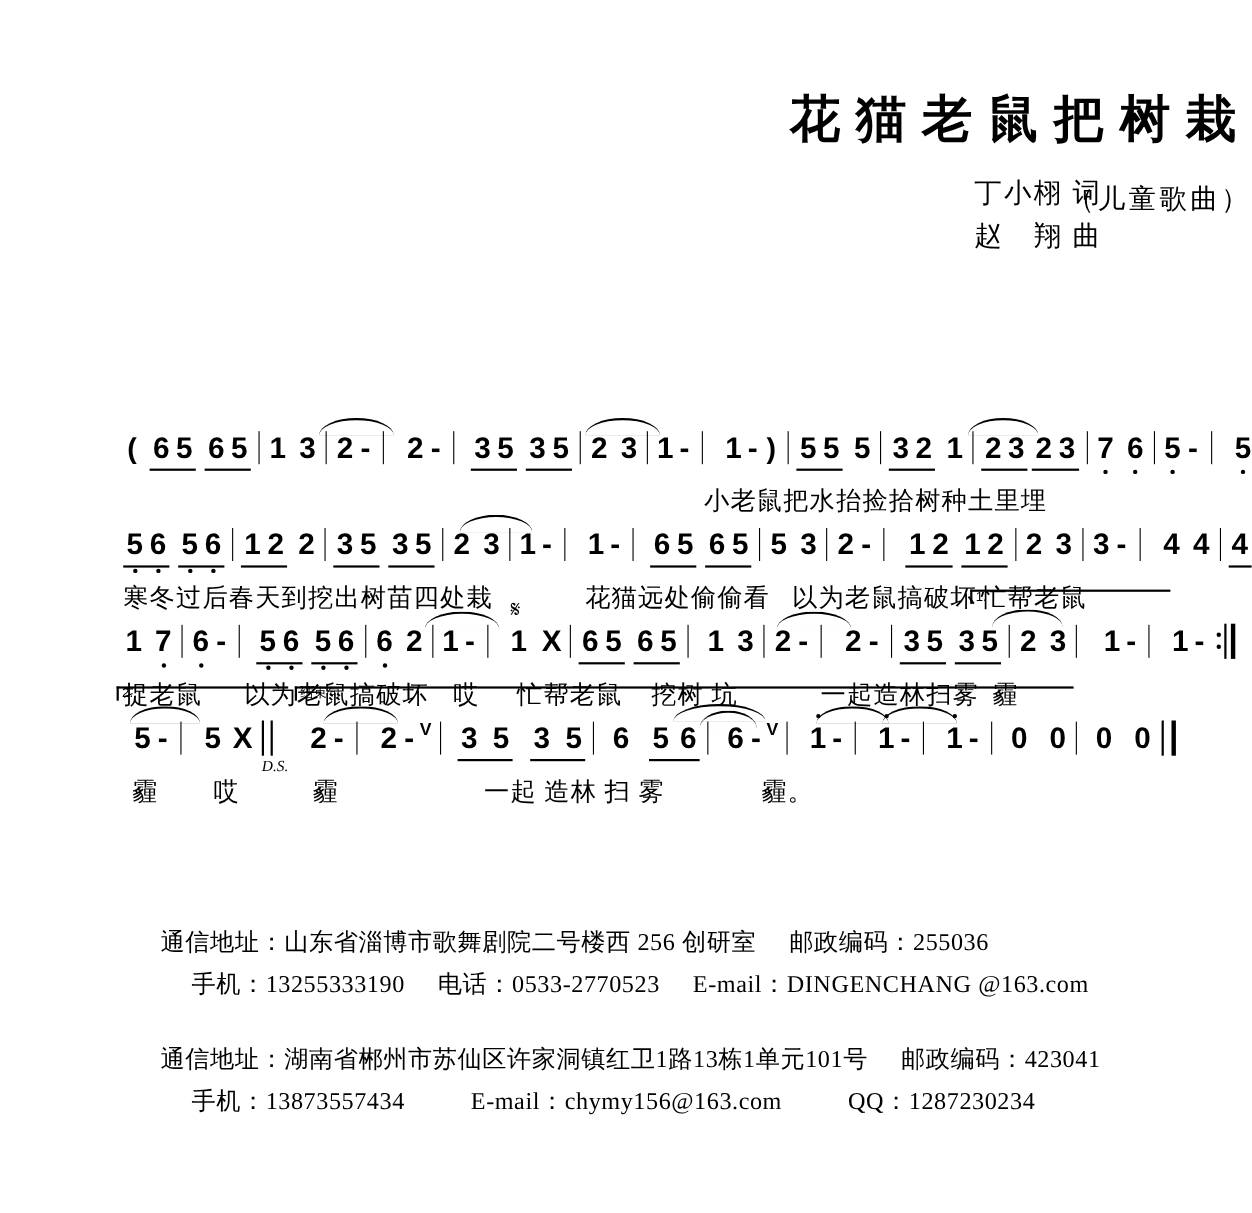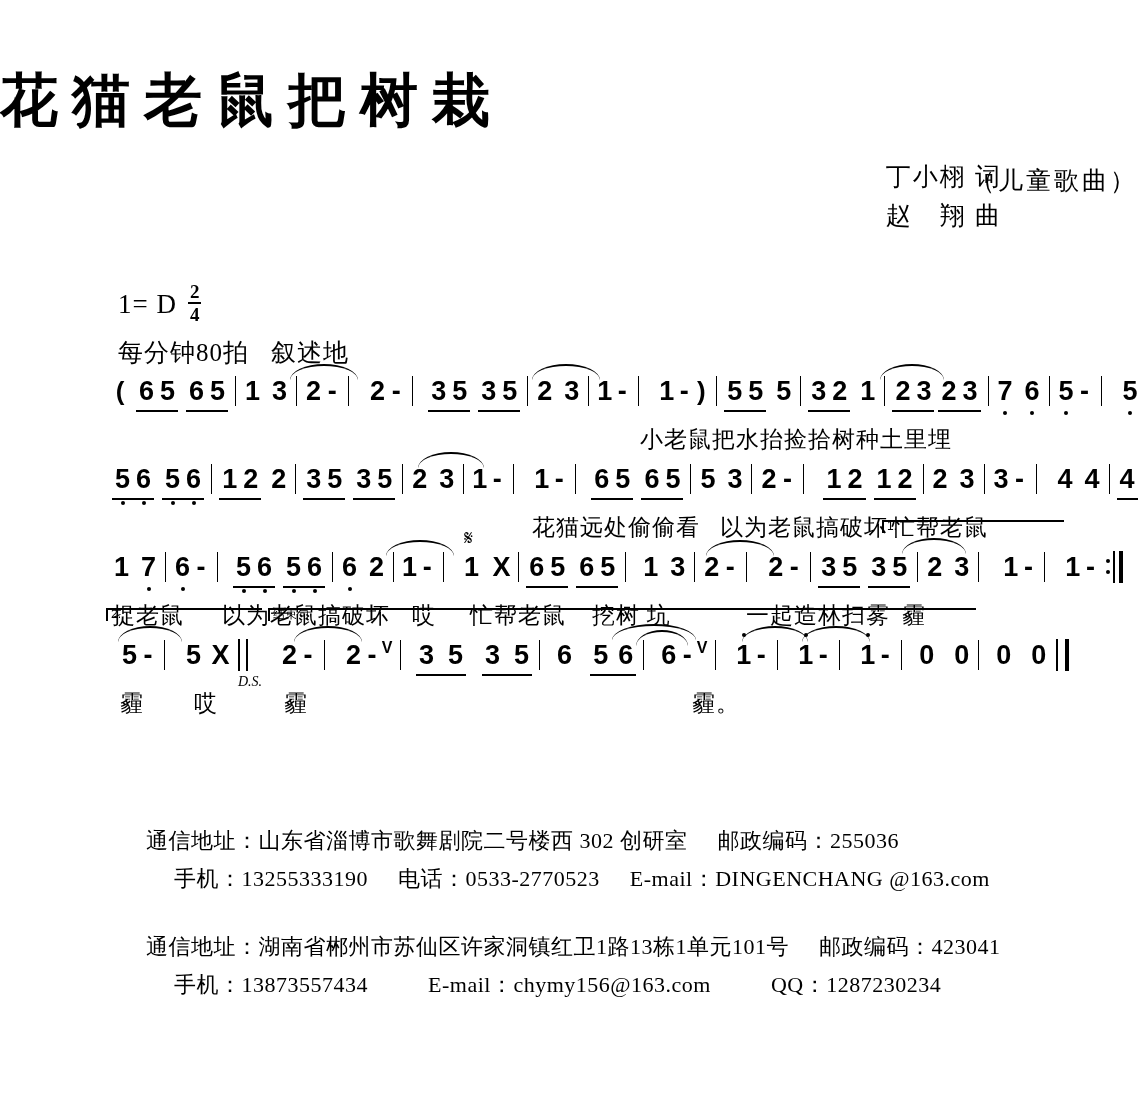--- a/index.html
+++ b/index.html
@@ -16,25 +16,25 @@
     overflow: hidden;
   }
   .sheet {
     position: relative;
     width: 1138px;
     height: 1103px;
   }
 
   
   .title {
-    text-align: left;
-    font-size: 58px;
+    text-align: right;
+    font-size: 46px;
     letter-spacing: 14px;
     font-weight: 700;
-    margin-top: 62px;
+    margin-top: 78px;
     font-family: "Liberation Serif", "DejaVu Serif", serif;
   }
   .header-row {
     position: relative;
     height: 86px;
     margin-top: 18px;
   }
   .subtitle {
     position: absolute;
     left: 0; right: 0;
@@ -288,32 +288,20 @@
   <div class="title">花猫老鼠把树栽</div>
 
   <div class="header-row">
     <div class="subtitle">（儿童歌曲）</div>
     <div class="credits">
       <div class="credit-line">丁小栩 词</div>
       <div class="credit-line">赵　翔 曲</div>
     </div>
   </div>
 
-  <div class="keyblock">
-    <div class="keyline">
-      <span class="key-text">1= D</span>
-      <span class="meter">
-        <span class="num">2</span>
-        <span class="den">4</span>
-      </span>
-    </div>
-    <div class="tempo">
-      <span>每分钟80拍</span><span class="gap"></span><span>叙述地</span>
-    </div>
-  </div>
 
   <div class="music">
 
     <div class="line">
       <div class="notes">
         <span class="n lt" style="width:16px">(</span><span class="sp8"></span><span class="beam"><span class="n">6</span><span class="n">5</span></span><span class="sp8"></span><span class="beam"><span class="n">6</span><span class="n">5</span></span><span class="bar"></span><span class="n" style="width:19px">1</span><span class="sp8"></span><span class="n" style="width:19px">3</span><span class="bar"></span><span class="n" style="width:19px">2</span><span class="dash">-</span><span class="bar"></span><span class="sp12"></span><span class="n" style="width:19px">2</span><span class="dash">-</span><span class="bar"></span><span class="sp8"></span><span class="beam"><span class="n">3</span><span class="n">5</span></span><span class="sp8"></span><span class="beam"><span class="n">3</span><span class="n">5</span></span><span class="bar"></span><span class="n" style="width:19px">2</span><span class="sp8"></span><span class="n" style="width:19px">3</span><span class="bar"></span><span class="n" style="width:17px">1</span><span class="dash">-</span><span class="bar"></span><span class="sp12"></span><span class="n" style="width:17px">1</span><span class="dash">-</span><span class="n lt" style="width:16px">)</span><span class="bar"></span><span class="beam"><span class="n">5</span><span class="n">5</span></span><span class="sp8"></span><span class="n" style="width:19px">5</span><span class="bar"></span><span class="beam"><span class="n">3</span><span class="n">2</span></span><span class="sp8"></span><span class="n" style="width:19px">1</span><span class="bar"></span><span class="beam"><span class="n">2</span><span class="n">3</span></span><span class="sp4"></span><span class="beam"><span class="n">2</span><span class="n">3</span></span><span class="bar"></span><span class="n" style="width:19px"><span>7</span><i class="dot-below"></i></span><span class="sp8"></span><span class="n" style="width:19px"><span>6</span><i class="dot-below"></i></span><span class="bar"></span><span class="n" style="width:19px"><span>5</span><i class="dot-below"></i></span><span class="dash">-</span><span class="bar"></span><span class="sp12"></span><span class="n" style="width:19px"><span>5</span><i class="dot-below"></i></span>
         <span class="arc" style="left:178px; top:-10px; width:68px;"></span>
         <span class="arc" style="left:420px; top:-10px; width:68px;"></span>
         <span class="arc" style="left:768px; top:-10px; width:64px;"></span>
       </div>
@@ -321,20 +309,21 @@
         <span class="ly" style="left:528px">小老鼠把水抬捡拾树种土里埋</span>
       </div>
     </div>
 
     <div class="line">
       <div class="notes">
         <span class="beam"><span class="n inbeam"><span>5</span><i class="dot-below"></i></span><span class="n inbeam"><span>6</span><i class="dot-below"></i></span></span><span class="sp8"></span><span class="beam"><span class="n inbeam"><span>5</span><i class="dot-below"></i></span><span class="n inbeam"><span>6</span><i class="dot-below"></i></span></span><span class="bar"></span><span class="beam"><span class="n">1</span><span class="n">2</span></span><span class="sp8"></span><span class="n" style="width:19px">2</span><span class="bar"></span><span class="beam"><span class="n">3</span><span class="n">5</span></span><span class="sp8"></span><span class="beam"><span class="n">3</span><span class="n">5</span></span><span class="bar"></span><span class="n" style="width:19px">2</span><span class="sp8"></span><span class="n" style="width:19px">3</span><span class="bar"></span><span class="n" style="width:17px">1</span><span class="dash">-</span><span class="bar"></span><span class="sp12"></span><span class="n" style="width:17px">1</span><span class="dash">-</span><span class="bar"></span><span class="sp8"></span><span class="beam"><span class="n">6</span><span class="n">5</span></span><span class="sp8"></span><span class="beam"><span class="n">6</span><span class="n">5</span></span><span class="bar"></span><span class="n" style="width:19px">5</span><span class="sp8"></span><span class="n" style="width:19px">3</span><span class="bar"></span><span class="n" style="width:19px">2</span><span class="dash">-</span><span class="bar"></span><span class="sp12"></span><span class="beam"><span class="n">1</span><span class="n">2</span></span><span class="sp8"></span><span class="beam"><span class="n">1</span><span class="n">2</span></span><span class="bar"></span><span class="n" style="width:19px">2</span><span class="sp8"></span><span class="n" style="width:19px">3</span><span class="bar"></span><span class="n" style="width:19px">3</span><span class="dash">-</span><span class="bar"></span><span class="sp12"></span><span class="n" style="width:19px">4</span><span class="sp8"></span><span class="n" style="width:19px">4</span><span class="bar"></span><span class="beam"><span class="n">4</span></span><span class="sp8"></span>
         <span class="arc" style="left:306px; top:-10px; width:66px;"></span>
       </div>
       <div class="lyrics">
+        <span class="ly" style="left:0px">寒冬过后春天到挖出树苗四处栽</span>
         <span class="ly" style="left:608px">以为老鼠搞破坏</span>
         <span class="ly" style="left:420px">花猫远处偷偷看</span>
         <span class="ly" style="left:780px">忙帮老鼠</span>
       </div>
     </div>
 
     <div class="line">
       <div class="notes">
         <span class="n" style="width:19px">1</span><span class="sp8"></span><span class="n" style="width:19px"><span>7</span><i class="dot-below"></i></span><span class="bar"></span><span class="n" style="width:19px"><span>6</span><i class="dot-below"></i></span><span class="dash">-</span><span class="bar"></span><span class="sp8"></span><span class="beam"><span class="n inbeam"><span>5</span><i class="dot-below"></i></span><span class="n inbeam"><span>6</span><i class="dot-below"></i></span></span><span class="sp8"></span><span class="beam"><span class="n inbeam"><span>5</span><i class="dot-below"></i></span><span class="n inbeam"><span>6</span><i class="dot-below"></i></span></span><span class="bar"></span><span class="n" style="width:19px"><span>6</span><i class="dot-below"></i></span><span class="sp8"></span><span class="n" style="width:19px">2</span><span class="bar"></span><span class="n" style="width:17px">1</span><span class="dash">-</span><span class="bar"></span><span class="sp12"></span><span class="n" style="width:17px">1</span><span class="sp12"></span><span class="n" style="width:19px">X</span><span class="bar"></span><span class="beam"><span class="n">6</span><span class="n">5</span></span><span class="sp8"></span><span class="beam"><span class="n">6</span><span class="n">5</span></span><span class="bar"></span><span class="sp8"></span><span class="n" style="width:19px">1</span><span class="sp8"></span><span class="n" style="width:19px">3</span><span class="bar"></span><span class="n" style="width:19px">2</span><span class="dash">-</span><span class="bar"></span><span class="sp12"></span><span class="n" style="width:19px">2</span><span class="dash">-</span><span class="bar"></span><span class="beam"><span class="n">3</span><span class="n">5</span></span><span class="sp8"></span><span class="beam"><span class="n">3</span><span class="n">5</span></span><span class="bar"></span><span class="n" style="width:19px">2</span><span class="sp8"></span><span class="n" style="width:19px">3</span><span class="bar"></span><span class="sp16"></span><span class="n" style="width:17px">1</span><span class="dash">-</span><span class="bar"></span><span class="sp12"></span><span class="n" style="width:17px">1</span><span class="dash">-</span><span class="repeat-end"><i class="inner"></i></span>
         <span class="arc" style="left:274px; top:-10px; width:68px;"></span>
@@ -370,31 +359,32 @@
         <span class="arc" style="left:500px; top:-14px; width:84px;"></span>
         <span class="arc" style="left:524px; top:-8px; width:52px;"></span>
         <span class="arc" style="left:630px; top:-12px; width:66px;"></span>
         <span class="arc" style="left:690px; top:-12px; width:68px;"></span>
         <span class="ds" style="left:126px; top:36px;">D.S.</span>
       </div>
       <div class="lyrics">
         <span class="ly" style="left:8px">霾</span>
         <span class="ly" style="left:82px">哎</span>
         <span class="ly" style="left:172px">霾</span>
+        <span class="ly" style="left:328px">一起 造林 扫 雾</span>
         <span class="ly" style="left:580px">霾。</span>
       </div>
     </div>
 
   </div>
 
   <div class="contacts">
 
     <div class="cblock">
       <div class="crow i1">
-        <span>通信地址：</span><span>山东省淄博市歌舞剧院二号楼西 302 创研室</span><span class="gg"></span><span>邮政编码：</span><span>255036</span>
+        <span>通信地址：</span><span>山东省淄博市歌舞剧院二号楼西 256 创研室</span><span class="gg"></span><span>邮政编码：</span><span>255036</span>
       </div>
       <div class="crow i2">
         <span>手机：</span><span>13255333190</span><span class="gg"></span><span>电话：</span><span>0533-2770523</span><span class="gg"></span><span>E-mail：</span><span>DINGENCHANG @163.com</span>
       </div>
     </div>
 
     <div class="cblock">
       <div class="crow i1">
         <span>通信地址：</span><span>湖南省郴州市苏仙区许家洞镇红卫1路13栋1单元101号</span><span class="gg"></span><span>邮政编码：</span><span>423041</span>
       </div>

